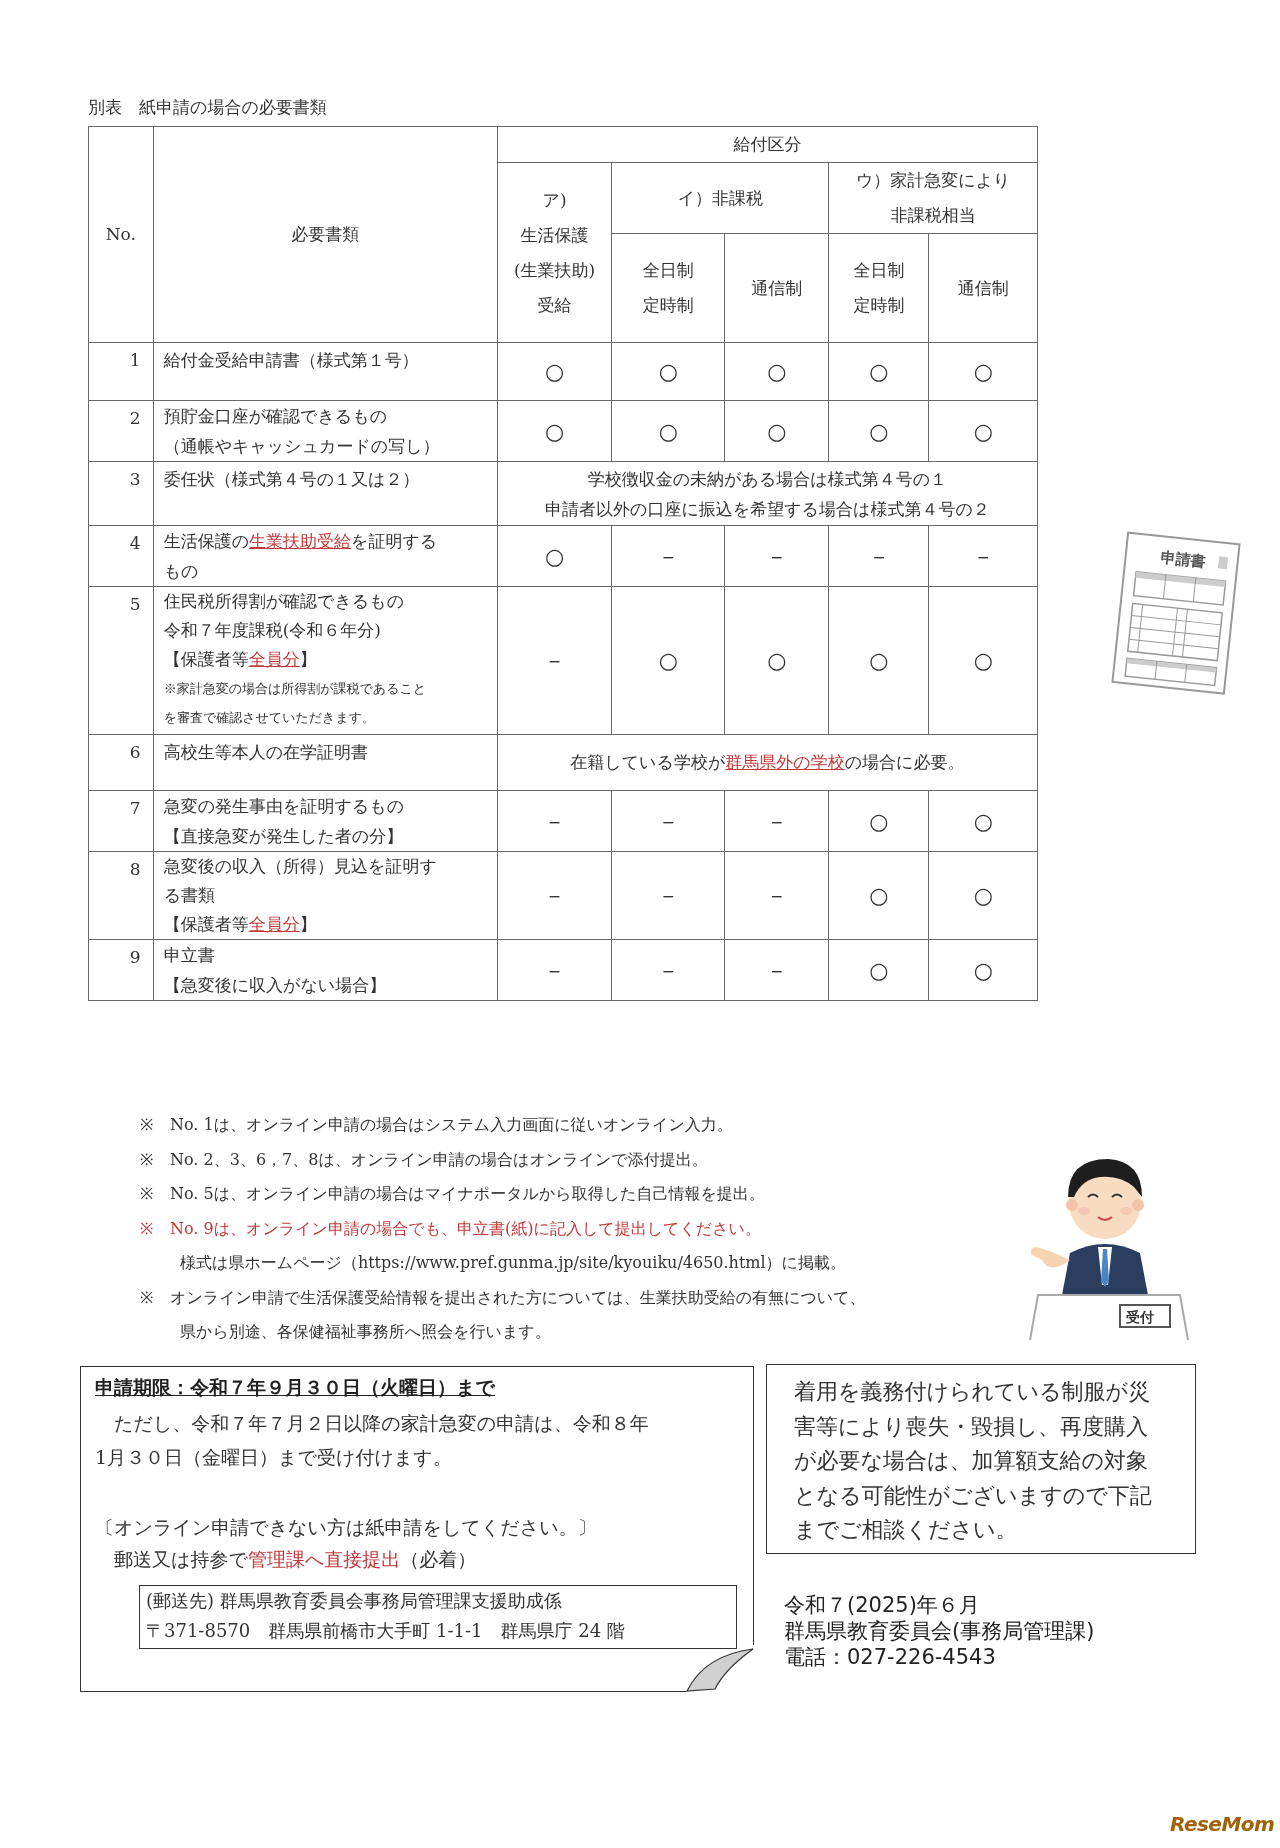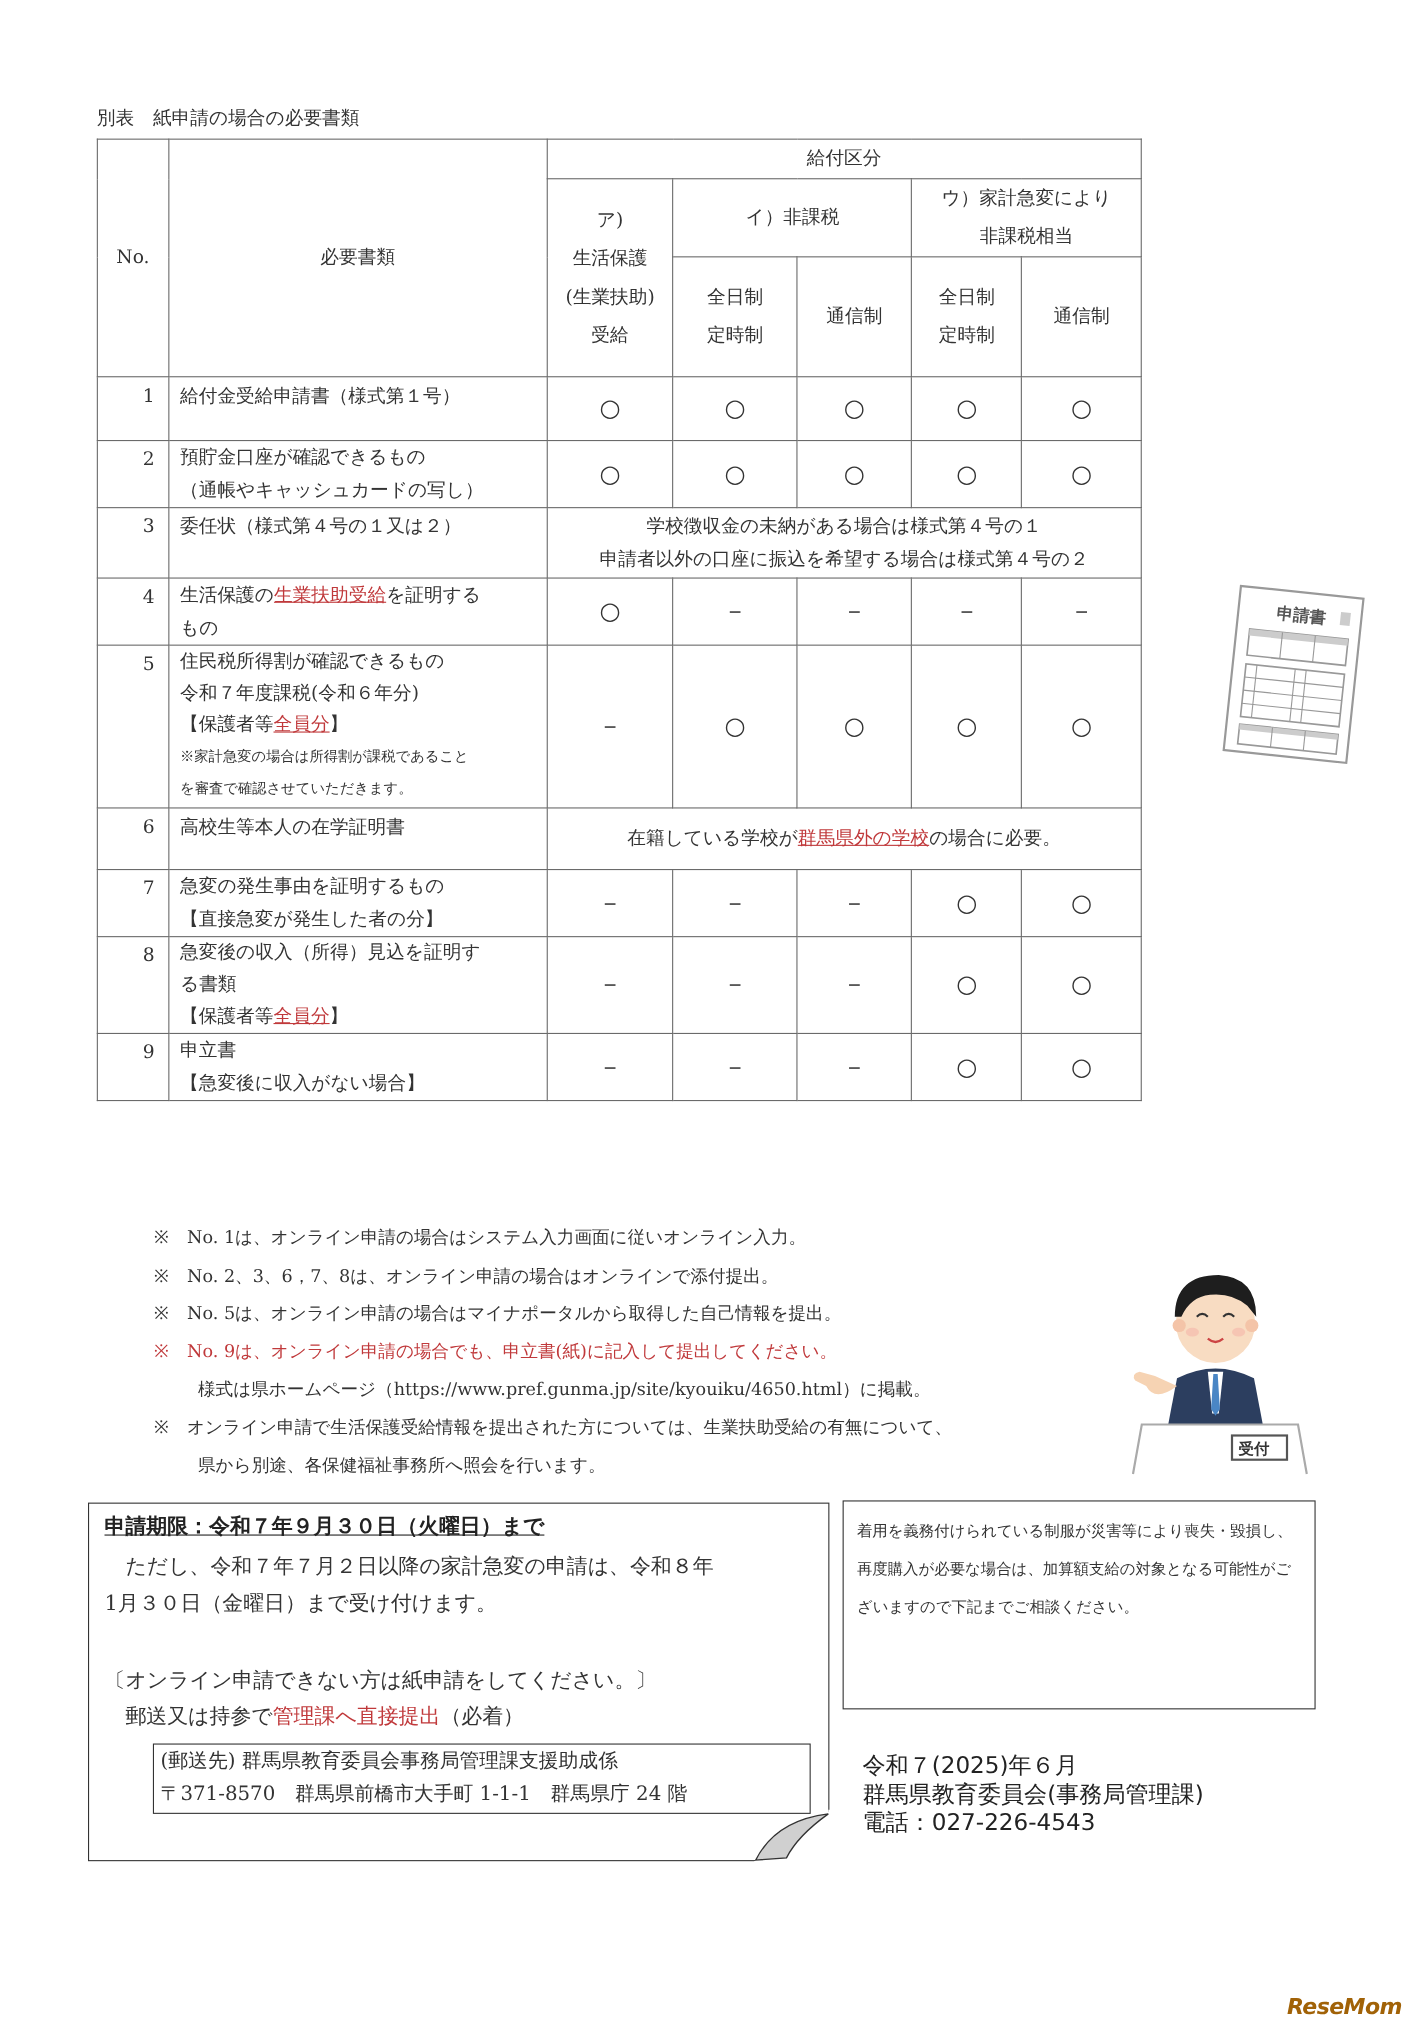--- a/index.html
+++ b/index.html
@@ -20,21 +20,21 @@
   .notes { position:absolute; left:140px; top:1108px; font-size:16px; line-height:34.5px; color:#333; }
   .notes .red { color:#c0393b; }
   .notes .kome { display:inline-block; width:30px; }
   .notes .cont { padding-left:40px; }
   .deadline-box { position:absolute; left:80px; top:1366px; width:672px; height:324px; border:1.5px solid #333; background:#fff; }
   .deadline-box .title { position:absolute; left:14px; top:8px; font-family:"DejaVu Sans","Liberation Sans",sans-serif; font-weight:bold; font-size:19px; text-decoration:underline; color:#222;text-align:right; }
   .deadline-box .line { position:absolute; left:14px; font-size:19px; color:#333; }
   .deadline-box .red { color:#c0393b; }
   .address-box { position:absolute; left:18px; top:218px; width:590px; height:62px; border:1.5px solid #333; font-size:18px; line-height:30px; padding-left:6px;margin-left:40px; }
   .curl { position:absolute; right:-2px; bottom:-2px; width:70px; height:48px; }
-  .uniform-box { position:absolute; left:766px; top:1364px; width:430px; height:190px; border:1.5px solid #333; padding:10px 12px; box-sizing:border-box; font-family:"DejaVu Sans","Liberation Sans",sans-serif; font-size:14px; line-height:34.5px; color:#333; }
+  .uniform-box { position:absolute; left:766px; top:1364px; width:430px; height:190px; border:1.5px solid #333; padding:10px 27px; box-sizing:border-box; font-family:"DejaVu Sans","Liberation Sans",sans-serif; font-size:22px; line-height:34.5px; color:#333; }
   .signature { position:absolute; left:784px; top:1592px; font-family:"DejaVu Sans","Liberation Sans",sans-serif; font-size:21px; line-height:26px; color:#222; }
   .illus-form { position:absolute; left:1100px; top:528px; width:150px; height:170px; }
   .illus-person { position:absolute; left:1010px; top:1135px; width:190px; height:210px; }
   .watermark { position:absolute; left:1170px; top:1812px; font-family:"DejaVu Sans","Liberation Sans",sans-serif; font-weight:bold; font-size:20px; color:#a16207; letter-spacing:-0.5px;font-style:italic; }
 </style>
 </head>
 <body>
 
 <div class="caption">別表　紙申請の場合の必要書類</div>
 

